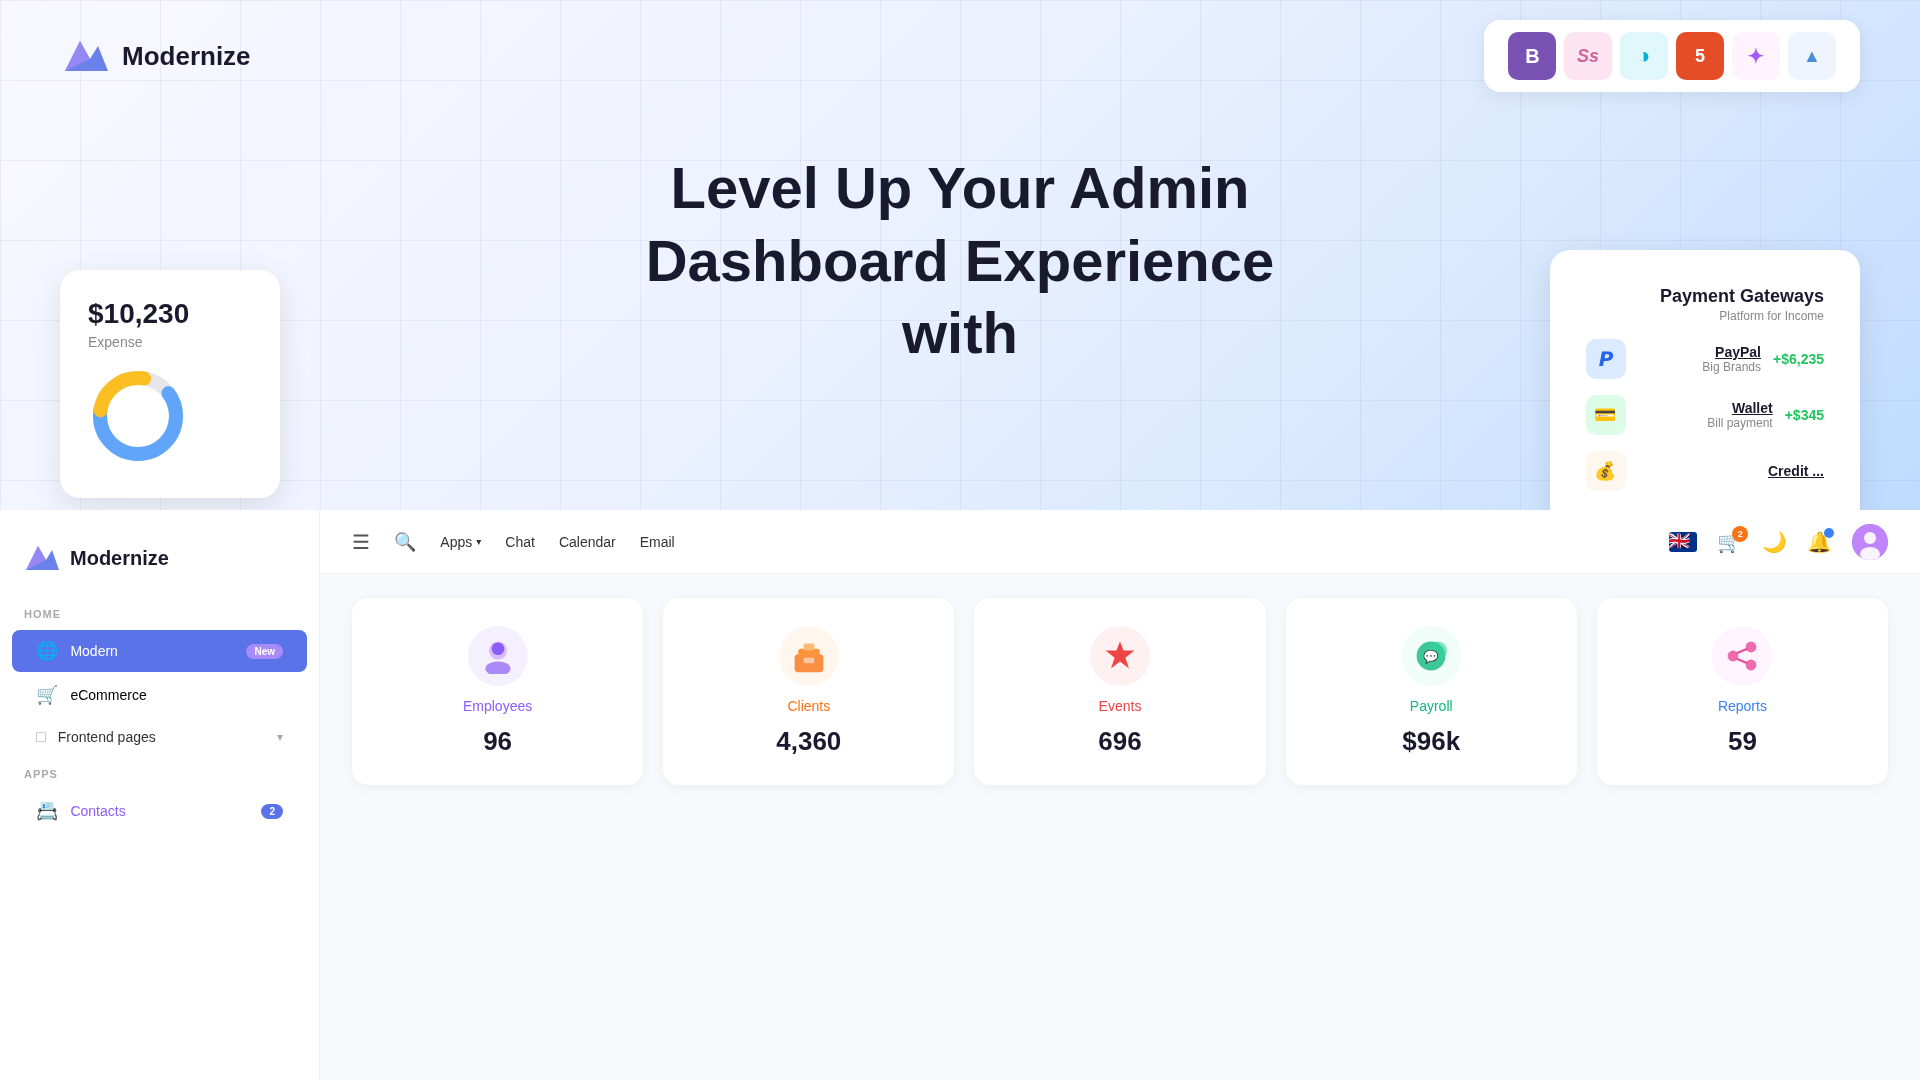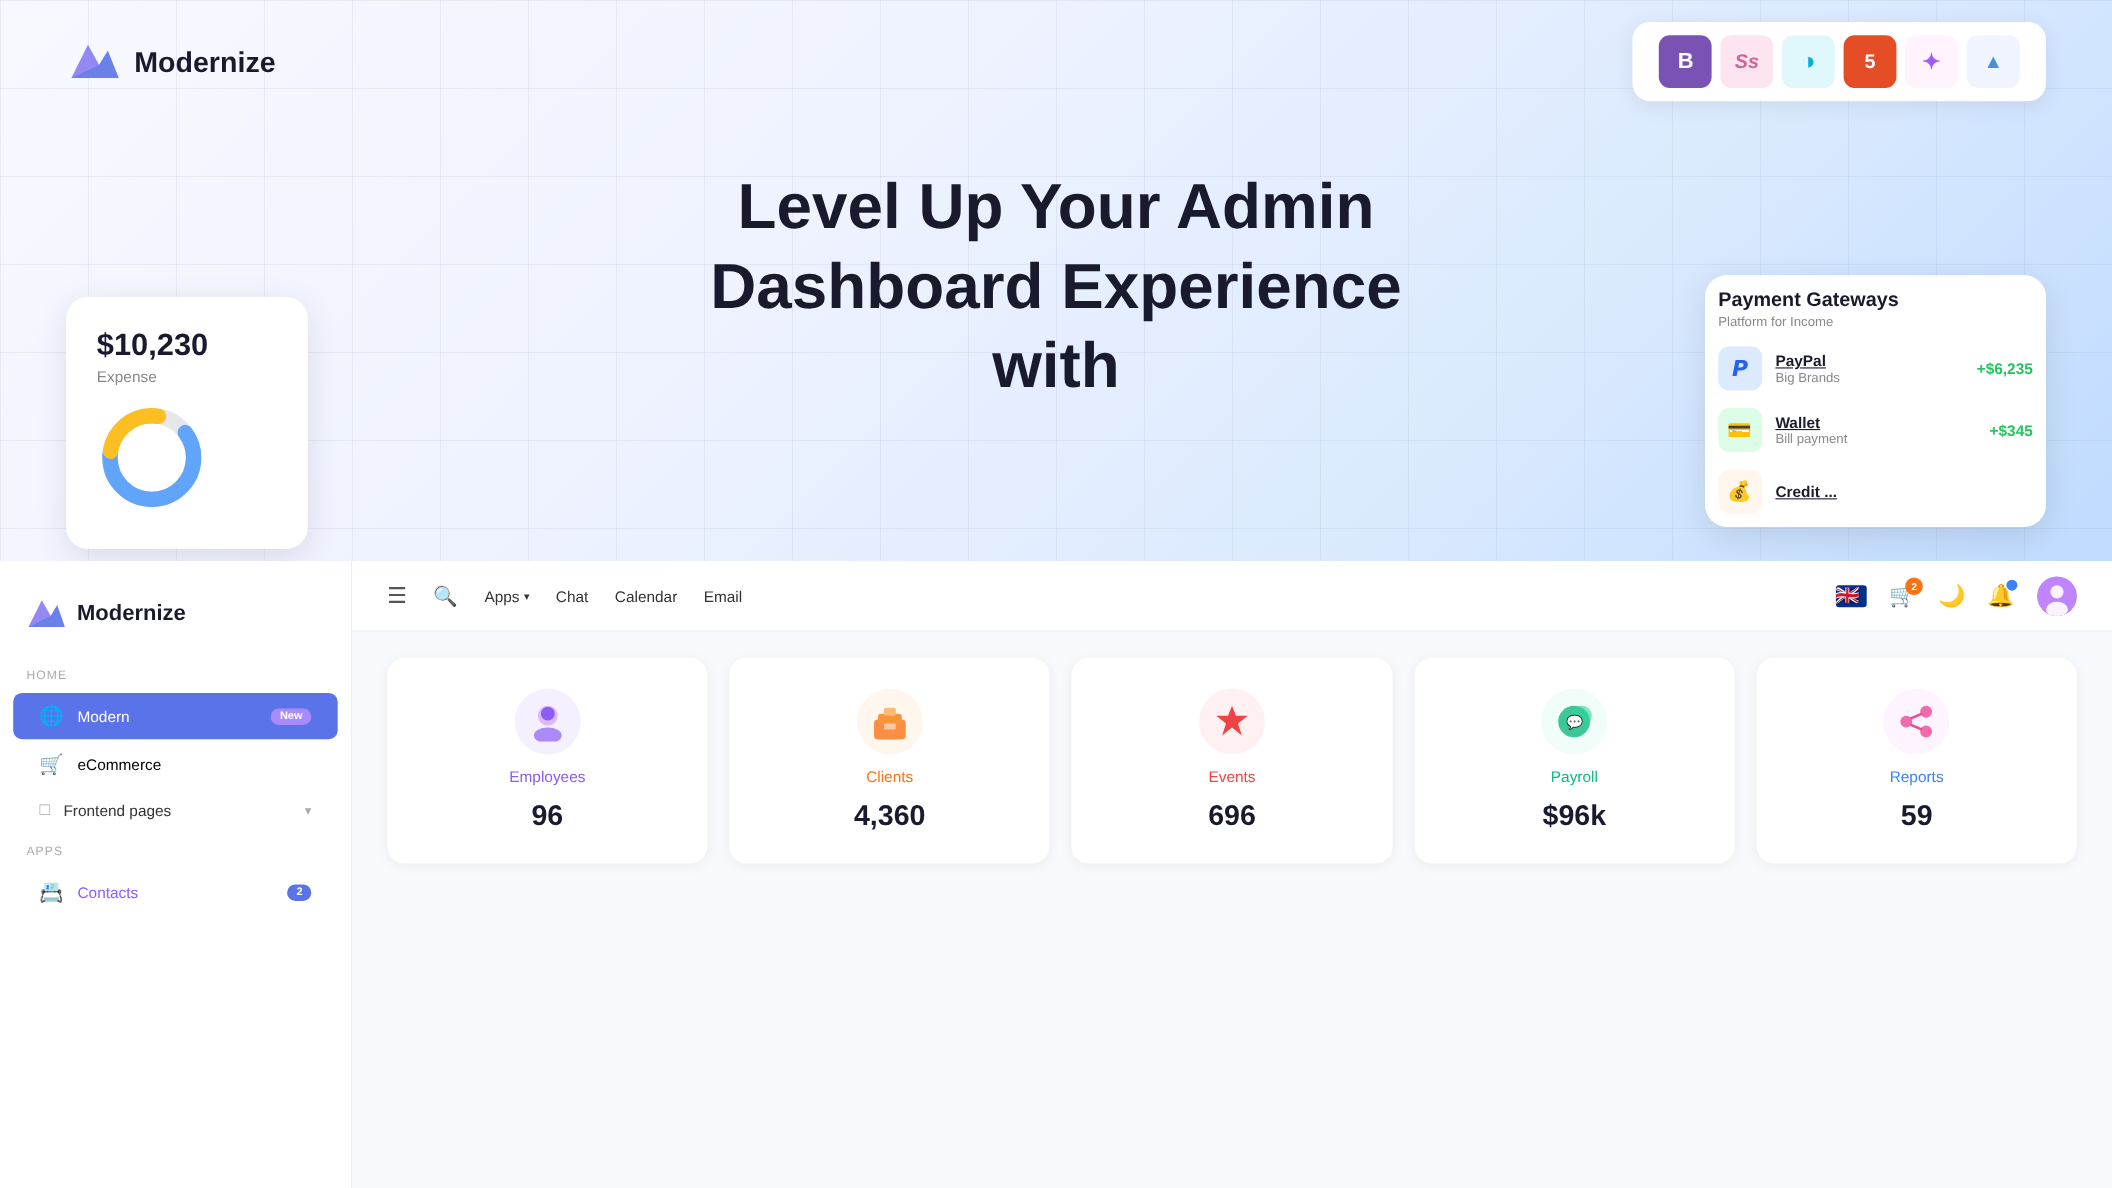--- a/index.html
+++ b/index.html
@@ -132,24 +132,25 @@
       width: 100px;
       height: 100px;
     }
 
     .floating-payment-card {
       position: absolute;
       right: 60px;
       top: 250px;
       background: white;
       border-radius: 20px;
-      padding: 12px;
+      padding: 36px;
       width: 310px;
       box-shadow: 0 8px 30px rgba(0,0,0,0.1);
       z-index: 10;
+      text-align: right;
     }
 
     .payment-title {
       font-size: 18px;
       font-weight: 700;
       color: #1a1a2e;
     }
 
     .payment-subtitle {
       font-size: 12px;
@@ -227,21 +228,21 @@
     }
 
     .sidebar-logo-text {
       font-size: 20px;
       font-weight: 700;
       color: #1a1a2e;
     }
 
     .sidebar-section-label {
       font-size: 11px;
-      font-weight: 400;
+      font-weight: 700;
       color: #aaa;
       letter-spacing: 1px;
       padding: 8px 24px;
       margin-top: 4px;
     }
 
     .sidebar-item {
       display: flex;
       align-items: center;
       gap: 12px;

